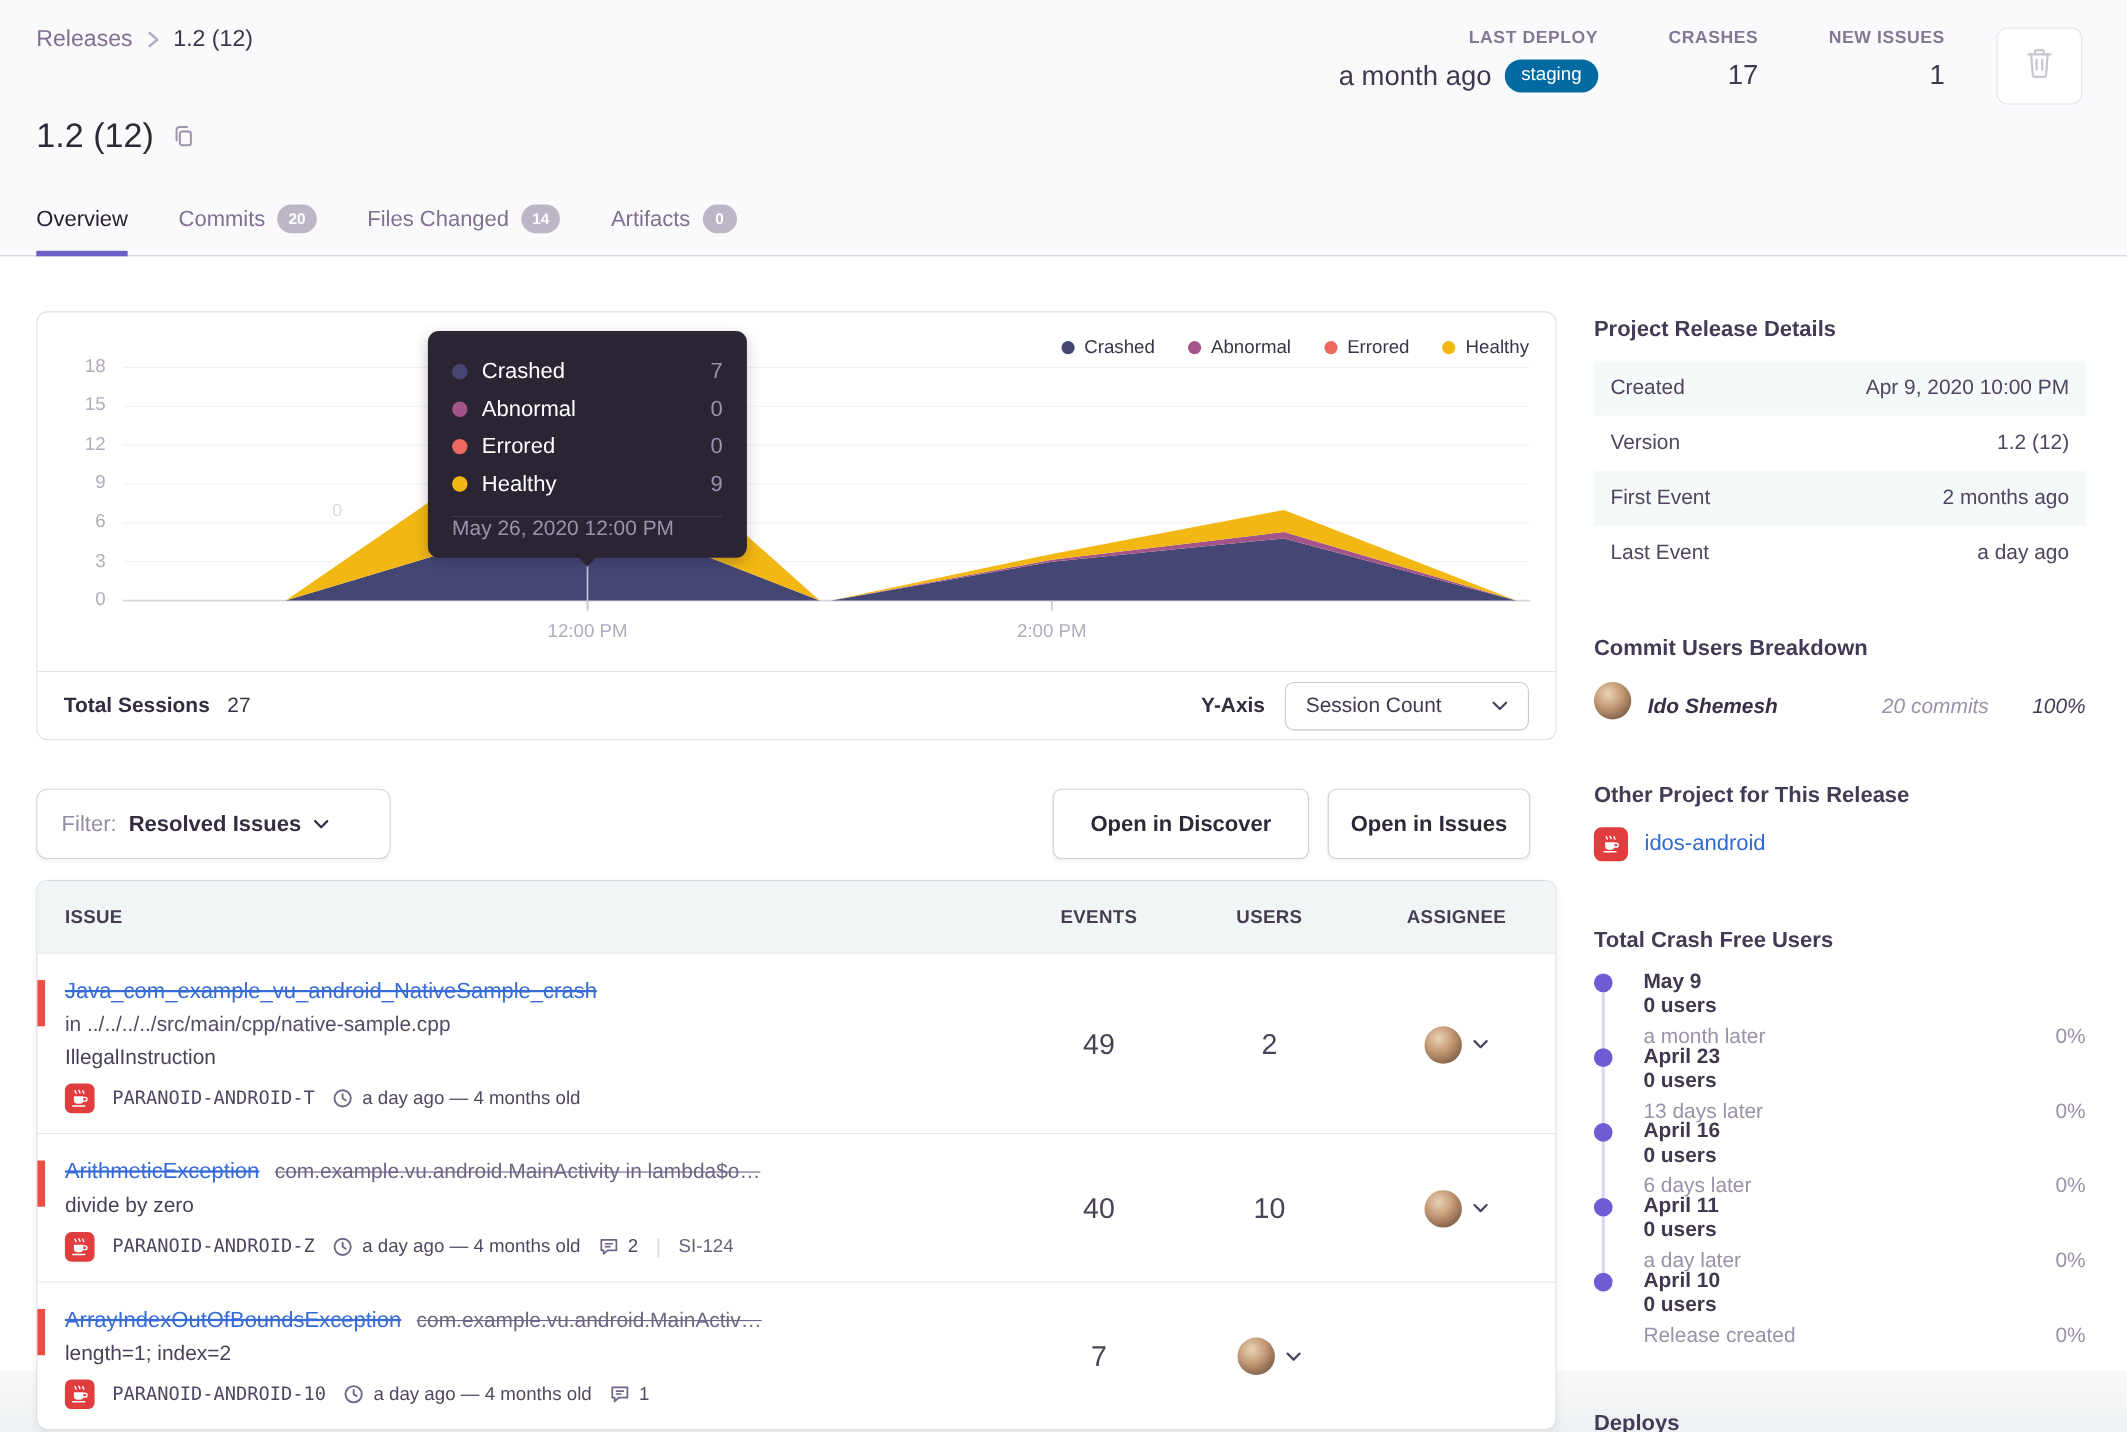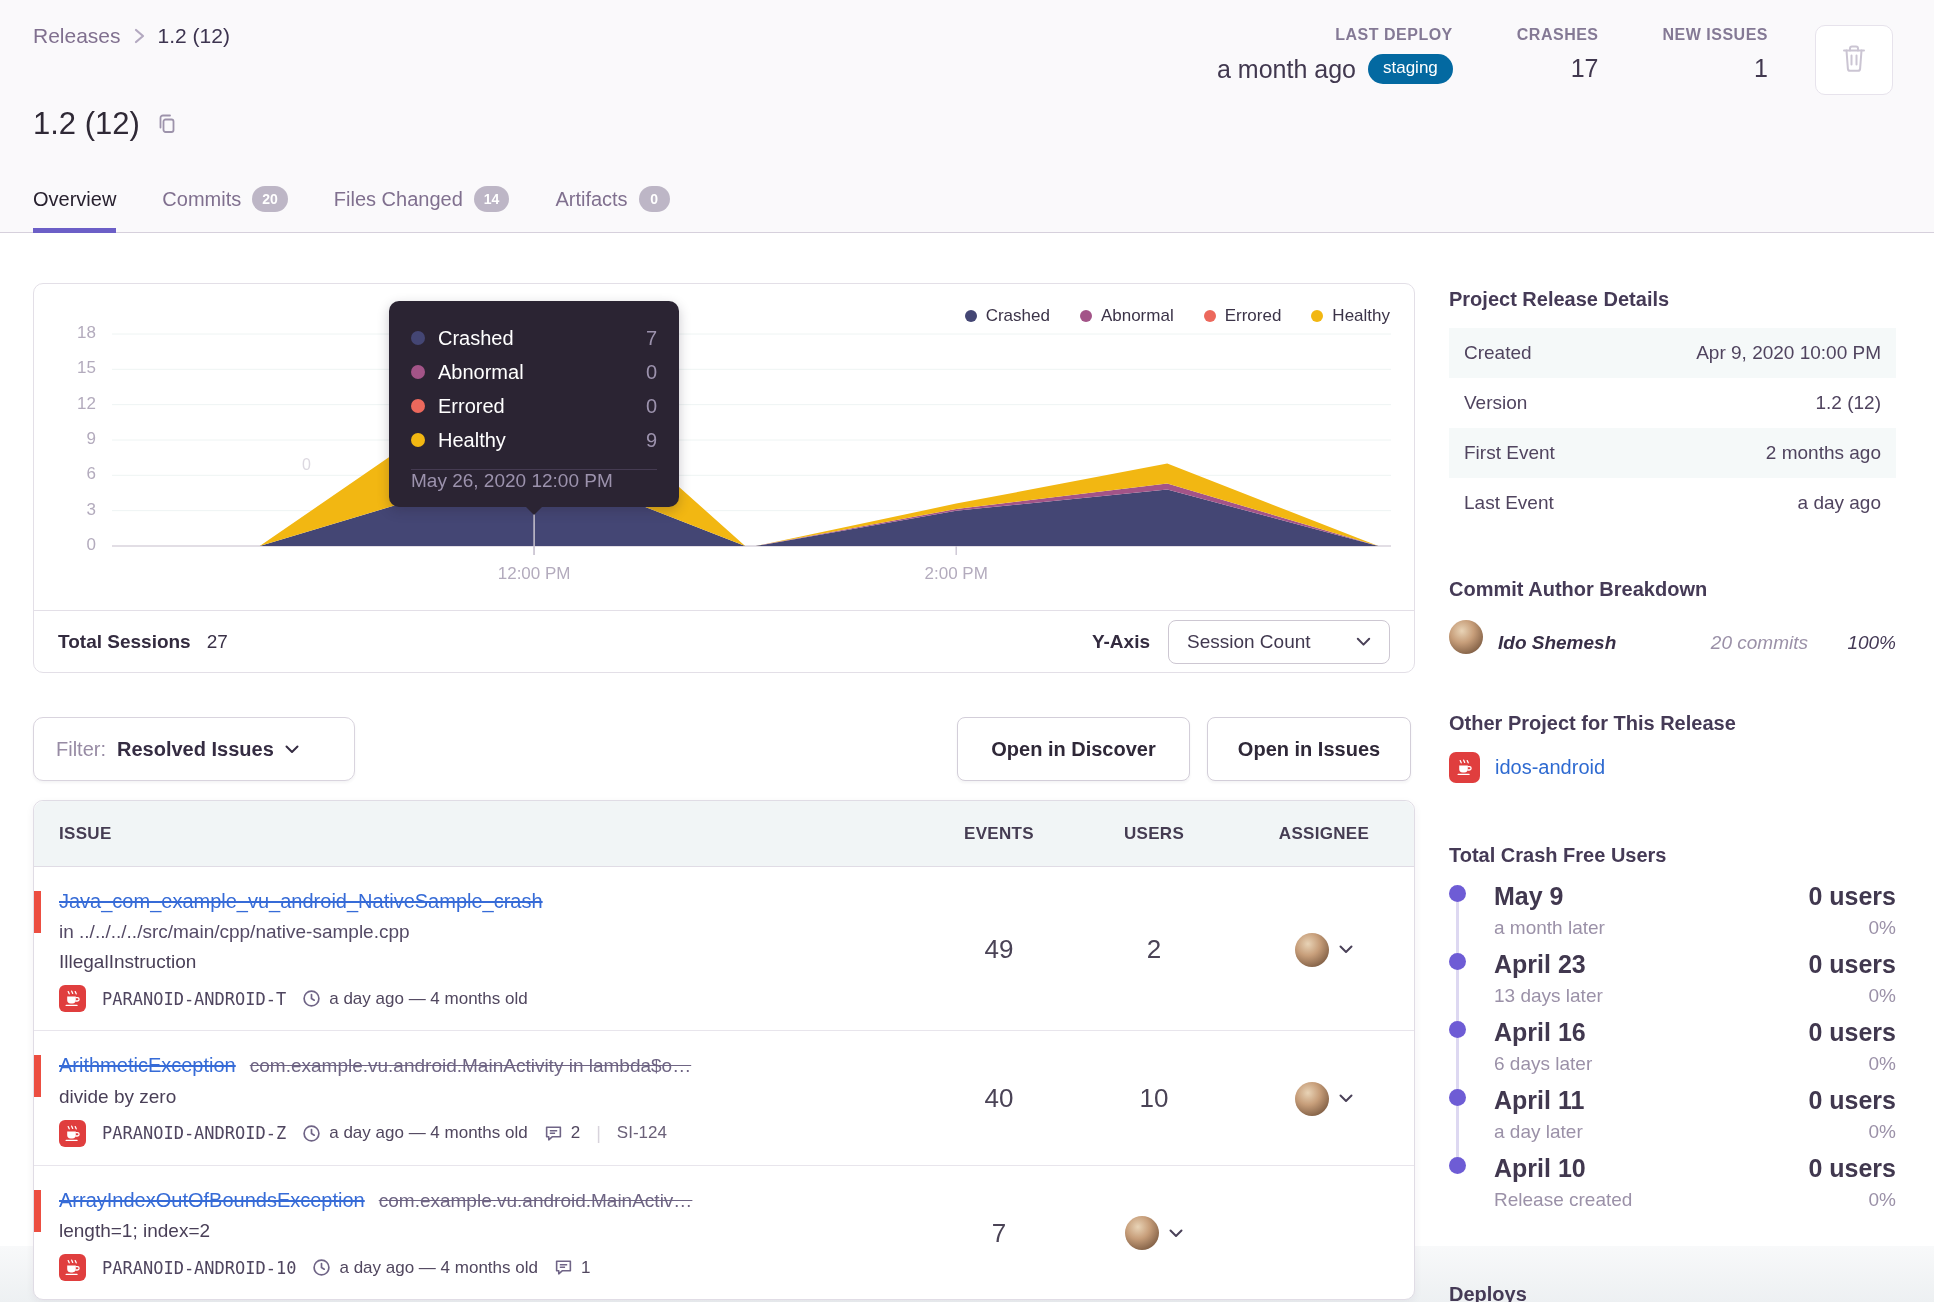--- a/index.html
+++ b/index.html
@@ -76,21 +76,21 @@
     display:flex; align-items:center; gap:11px; padding:0 22px; font-size:20px; cursor:pointer; z-index:1;
   }
   .filter-label { color:#978ba4; }
   .filter-value { color:#352c42; font-weight:bold; }
   .action-btn {
     position:absolute; top:717px; height:64px; background:#fff; border:1px solid #d3ced9; border-radius:8px;
     display:flex; align-items:center; justify-content:center; font-size:20px; font-weight:bold; color:#2f2838;
     box-shadow:0 2px 3px rgba(40,30,50,.05); cursor:pointer; z-index:1;
   }
   #open-discover { left:957px; width:233px; }
-  #open-issues  { left:1207px; width:204px; }
+  #open-issues  { left:1207px; width:184px; }
   
   .issues-card {
     position:absolute; top:800px; left:33px; width:1382px; background:#fff;
     border:1px solid #e0dce5; border-radius:10px; box-shadow:0 3px 8px rgba(50,40,60,.06); z-index:1;
   }
   .grid-cols { display:grid; grid-template-columns:1fr 150px 160px 180px; }
   .issues-header { height:66px; align-items:center; background:#f1f5f6; border-bottom:1px solid #e0dce5; border-radius:10px 10px 0 0; }
   .col-head { font-size:17px; font-weight:bold; color:#453c52; letter-spacing:.3px; text-align:center; }
   .col-head.first { text-align:left; padding-left:25px; }
   .issue-row { position:relative; border-bottom:1px solid #e8e5ec; padding:20px 0 18px; }
@@ -123,21 +123,21 @@
   .author-row { display:flex; align-items:flex-end; font-size:19px;font-style:italic; }
   .author-name { font-weight:bold; color:#382f47; margin-left:15px; }
   .author-commits { margin-left:auto; color:#9b91a8; }
   .author-pct { margin-left:36px; color:#453a56; min-width:52px; text-align:right; }
   .project-link { display:flex; align-items:center; gap:15px; font-size:20px; color:#2e6ad1; cursor:pointer; }
   .project-icon.big { width:31px; height:31px; border-radius:7px; }
   .crashfree { position:relative; }
   .timeline-line { position:absolute; left:7px; top:10px; width:3px; height:274px; background:#ddd8f1; }
   .cf-item { position:relative; padding-left:45px; height:68px; }
   .cf-dot { position:absolute; left:0; top:3px; width:17px; height:17px; border-radius:50%; background:#6e5cd5; }
-  .cf-line1 { display:flex; justify-content:space-between; font-size:25px; font-weight:bold; color:#41384f; margin-bottom:6px; }
+  .cf-line1 { display:flex; justify-content:space-between; font-size:19px; font-weight:bold; color:#41384f; margin-bottom:6px;flex-direction:column; }
   .cf-line2 { display:flex; justify-content:space-between; font-size:19px; color:#9b91a8; }
   
   .bottom-band { position:absolute; left:0; bottom:0; width:1934px; height:56px; background:linear-gradient(#f8f9fa,#edf0f2); z-index:0; }
 </style>
 </head>
 <body>
 
 <div class="page-header">
   <div class="breadcrumb">
     <span class="bc-parent">Releases</span>
@@ -478,21 +478,21 @@
       <div class="detail-row">
         <span>First Event</span>
         <span>2 months ago</span>
       </div>
       <div class="detail-row">
         <span>Last Event</span>
         <span>a day ago</span>
       </div>
     </div>
 
-  <div class="sb-abs side-heading" style="top:290px">Commit Author Breakdown</div>
+  <div class="sb-abs side-heading" style="top:290px">Commit Users Breakdown</div>
   <div class="sb-abs" style="top:332px" id="author-rows">
       <div class="author-row">
         <span class="avatar a32"></span>
         <span class="author-name">Ido Shemesh</span>
         <span class="author-commits">20 commits</span>
         <span class="author-pct">100%</span>
       </div>
     </div>
 
   <div class="sb-abs side-heading" style="top:424px">Other Project for This Release</div>

